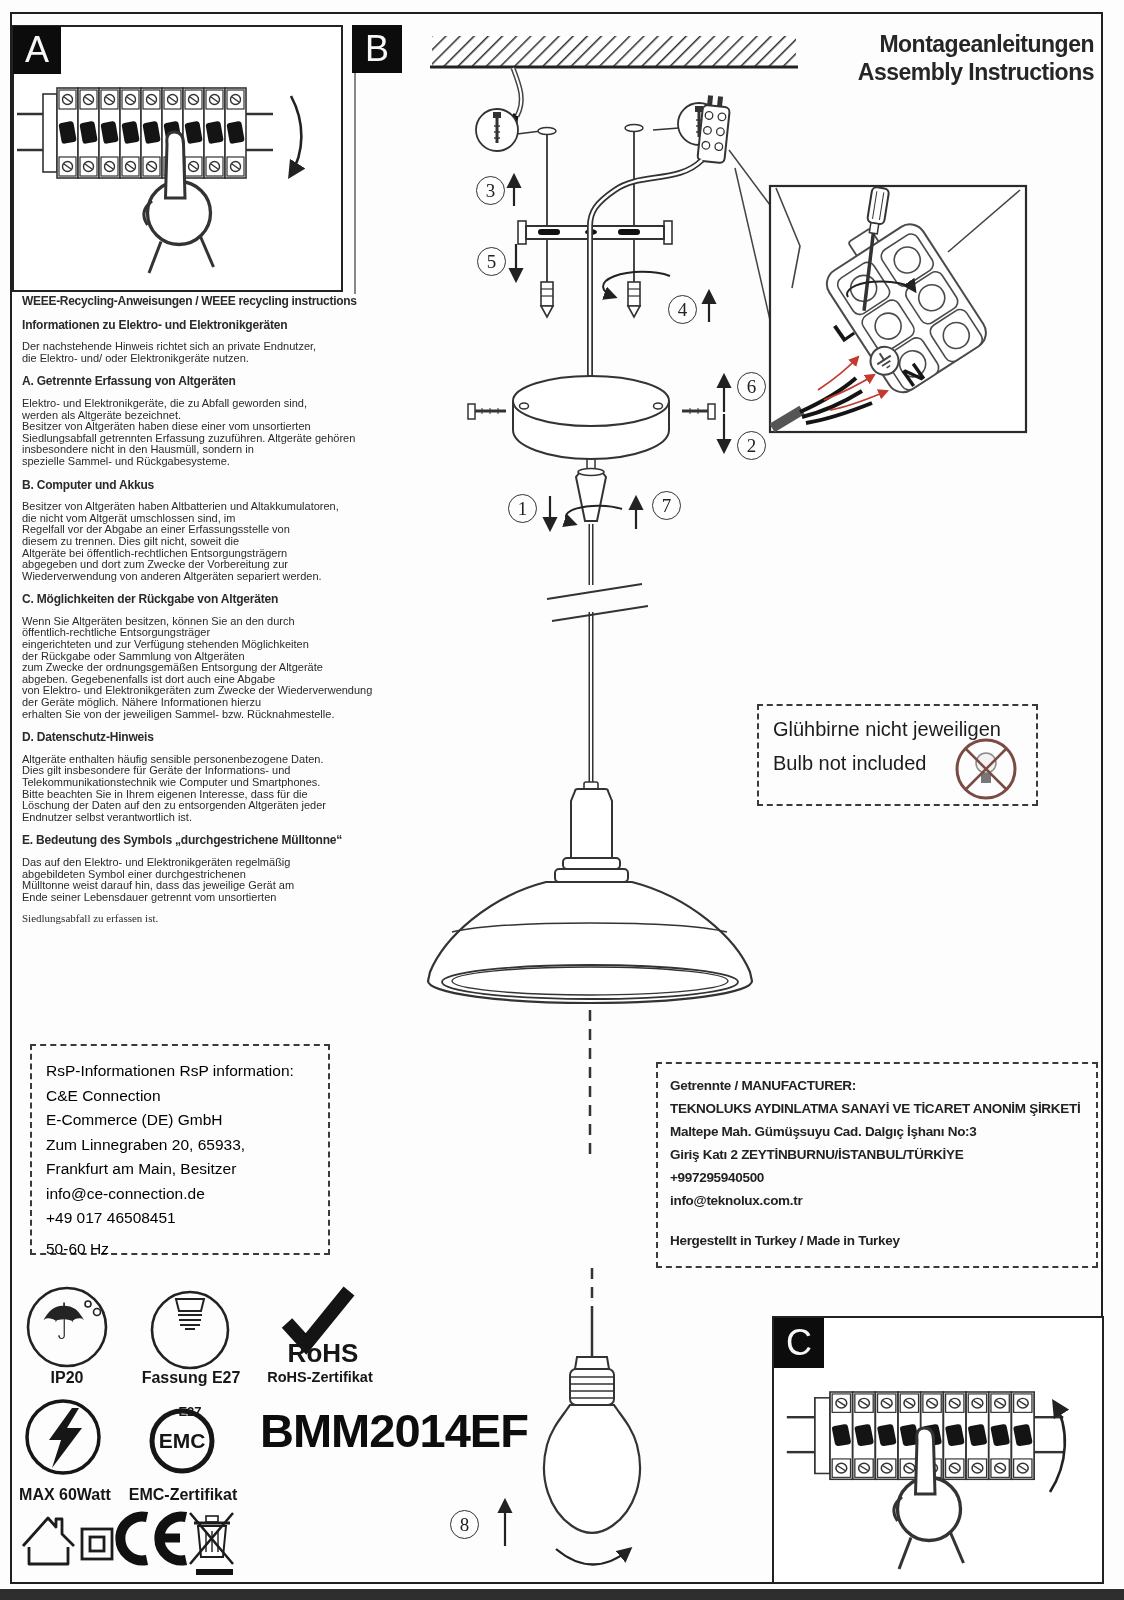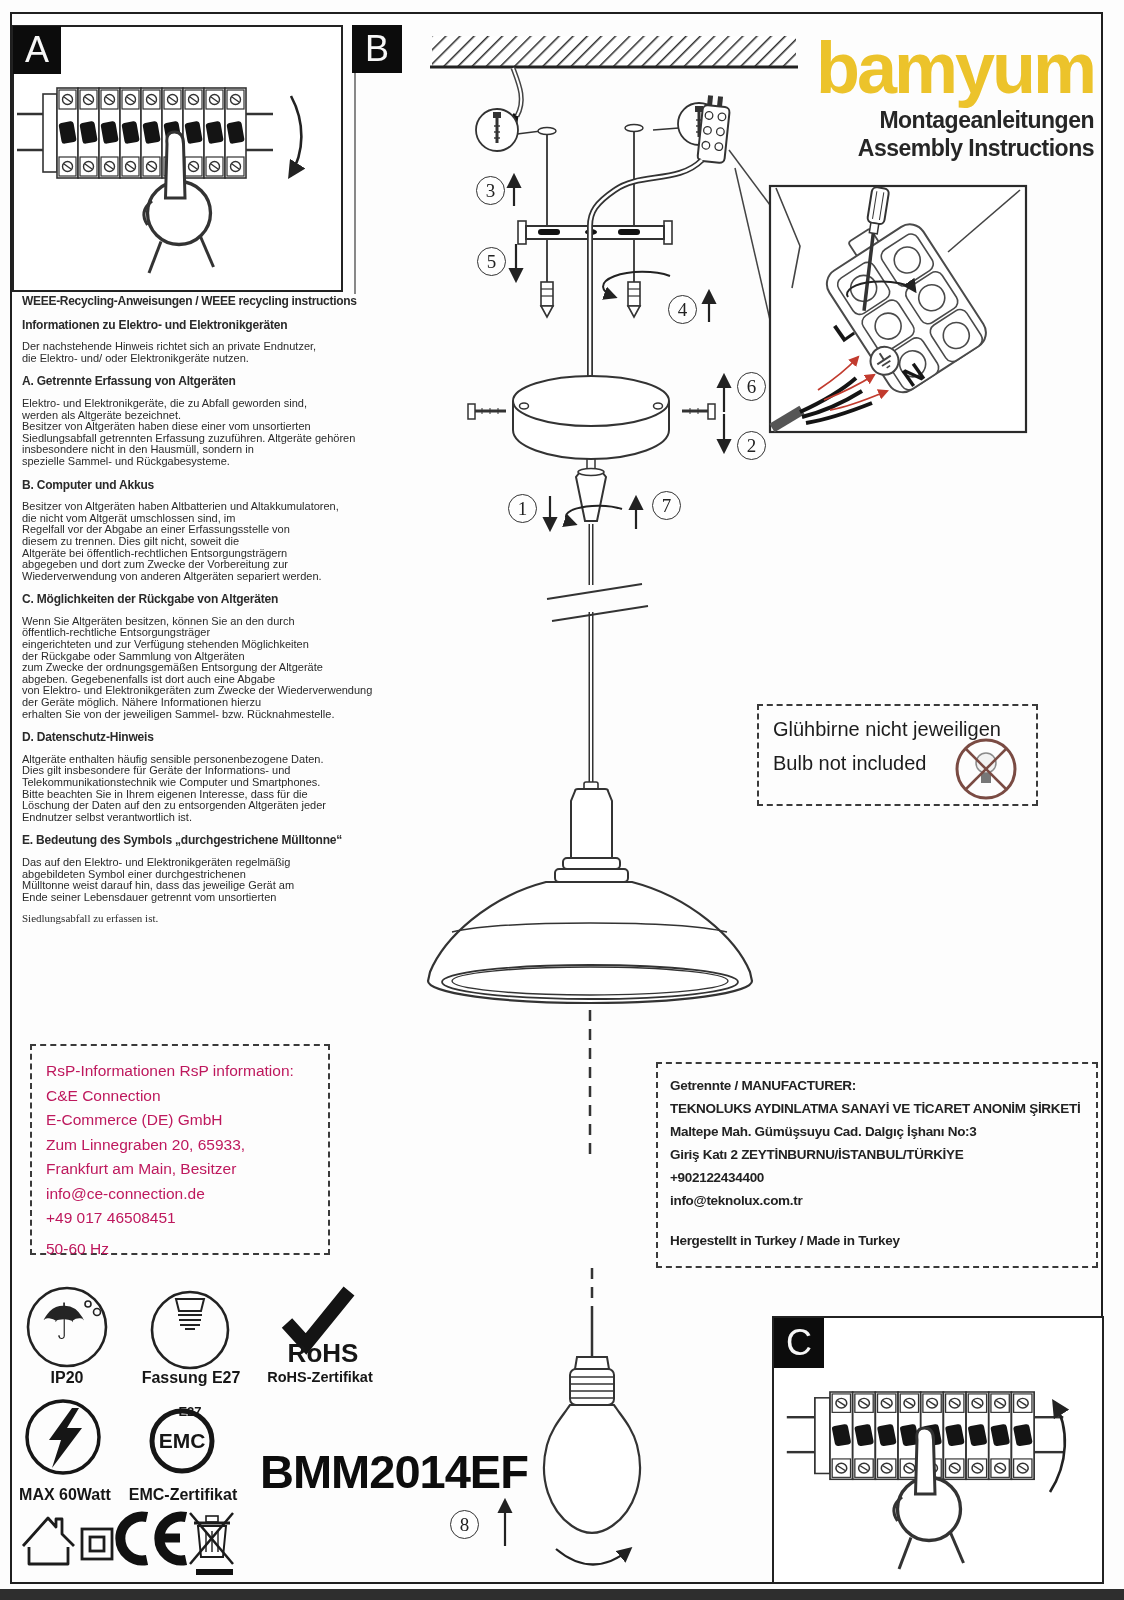--- a/index.html
+++ b/index.html
@@ -26,32 +26,32 @@
   .weee .w-h{font-size:12px;font-weight:700;margin:12px 0 10px 0;letter-spacing:-0.2px;}
   .weee p{margin:0 0 10px 0;white-space:pre-line;}
   .weee .w-footer{margin-top:4px;font-family:Liberation Serif, serif;}
 
   .dash-box{position:absolute;border:2px dashed #3a3a3a;background:transparent;}
   .gluh{left:757px;top:704px;width:281px;height:102px;padding:10px 0 0 14px;box-sizing:border-box;}
   .gluh .g1{font-size:20px;line-height:26px;color:#1c1c1c;}
   .gluh .g2{font-size:20px;line-height:26px;margin-top:8px;color:#1c1c1c;}
 
   .rsp{left:30px;top:1044px;width:300px;height:211px;padding:13px 0 0 14px;box-sizing:border-box;
-       font-size:15.5px;line-height:24.5px;color:#be185d;white-space:nowrap;}
+       font-size:15.5px;line-height:24.5px;color:#000000;white-space:nowrap;}
   .rsp .freq{margin-top:6px;}
 
   .mfg{left:656px;top:1062px;width:442px;height:206px;padding:10px 0 0 12px;box-sizing:border-box;
        font-size:13.5px;font-weight:700;line-height:23px;color:#222;letter-spacing:-0.3px;white-space:nowrap;}
   .mfg .origin{margin-top:17px;}
 
   .step-num{position:absolute;width:27px;height:27px;border:1.6px solid #333;border-radius:50%;
             display:flex;align-items:center;justify-content:center;background:rgba(255,255,255,.6);
             font-family:"Liberation Serif",serif;font-size:19px;color:#222;}
   .lbl{position:absolute;text-align:center;font-weight:700;color:#161616;}
-  .model{position:absolute;left:260px;top:1444px;font-size:47px;font-weight:700;letter-spacing:-1px;color:#0d0d0d;}
+  .model{position:absolute;left:260px;top:1403px;font-size:47px;font-weight:700;letter-spacing:-1px;color:#0d0d0d;}
   .ln{position:absolute;font-size:27px;font-weight:700;color:#161616;transform:rotate(-35deg);}
   .umbrella{position:absolute;left:41px;top:1294px;font-size:50px;line-height:56px;color:#242424;
             font-family:"DejaVu Sans",sans-serif;}
 </style>
 </head>
 <body>
 
 <div class="page">
 
   <div class="frame"></div>
@@ -69,21 +69,21 @@
     <div>Frankfurt am Main, Besitzer</div>
     <div>info@ce-connection.de</div>
     <div>+49 017 46508451</div>
     <div class="freq">50-60 Hz</div>
   </div>
   <div class="dash-box mfg">
     <div>Getrennte / MANUFACTURER:</div>
     <div>TEKNOLUKS AYDINLATMA SANAYİ VE TİCARET ANONİM ŞİRKETİ</div>
     <div>Maltepe Mah. Gümüşsuyu Cad. Dalgıç İşhanı No:3</div>
     <div>Giriş Katı 2 ZEYTİNBURNU/İSTANBUL/TÜRKİYE</div>
-    <div>+902122434400</div>
+    <div>+997295940500</div>
     <div>info@teknolux.com.tr</div>
     <div class="origin">Hergestellt in Turkey / Made in Turkey</div>
   </div>
 
   <svg class="art" width="1124" height="1600" viewBox="0 0 1124 1600">
     <defs>
       <marker id="arr" viewBox="0 0 10 10" refX="8" refY="5" markerWidth="7" markerHeight="7" orient="auto-start-reverse">
         <path d="M0,0 L10,5 L0,10 z" fill="#222"></path>
       </marker>
       <marker id="arrR" viewBox="0 0 10 10" refX="8" refY="5" markerWidth="6" markerHeight="6" orient="auto-start-reverse">
@@ -385,21 +385,20 @@
       <use href="#hand" transform="translate(884,1428) scale(1.5)"></use>
       <path d="M 1050,1492 C 1068,1464 1070,1428 1054,1402" fill="none" stroke="#222" stroke-width="2.6" marker-end="url(#arr)"></path>
     </g>
   </svg>
 
   <div class="tag tag-a">A</div>
   <div class="tag tag-b">B</div>
   <div class="tag tag-c">C</div>
 
   <div class="brand">
-    <div class="brand-name">bamyum</div>
     <div class="brand-sub">Montageanleitungen</div>
     <div class="brand-sub">Assembly Instructions</div>
   </div>
 
   <div class="weee">
     <div class="w-title">WEEE-Recycling-Anweisungen / WEEE recycling instructions</div>
     <div class="w-h">Informationen zu Elektro- und Elektronikgeräten</div>
     <p>Der nachstehende Hinweis richtet sich an private Endnutzer,
  die Elektro- und/ oder Elektronikgeräte nutzen.</p>
     <div class="w-h">A. Getrennte Erfassung von Altgeräten</div>

